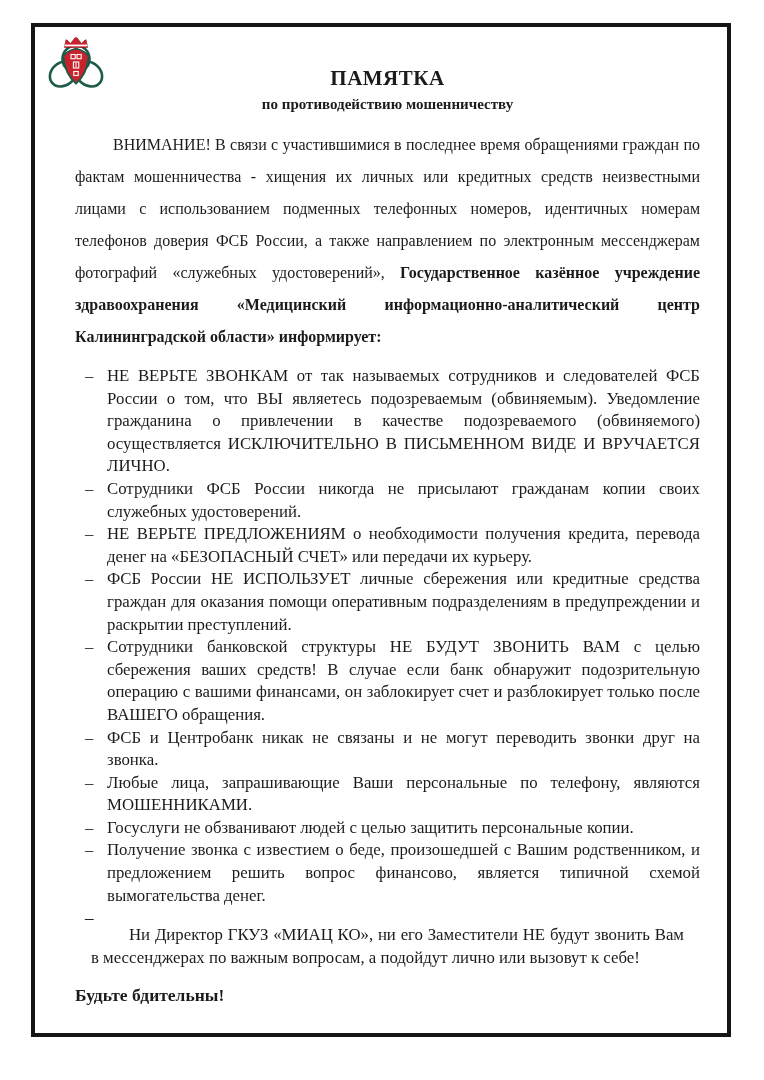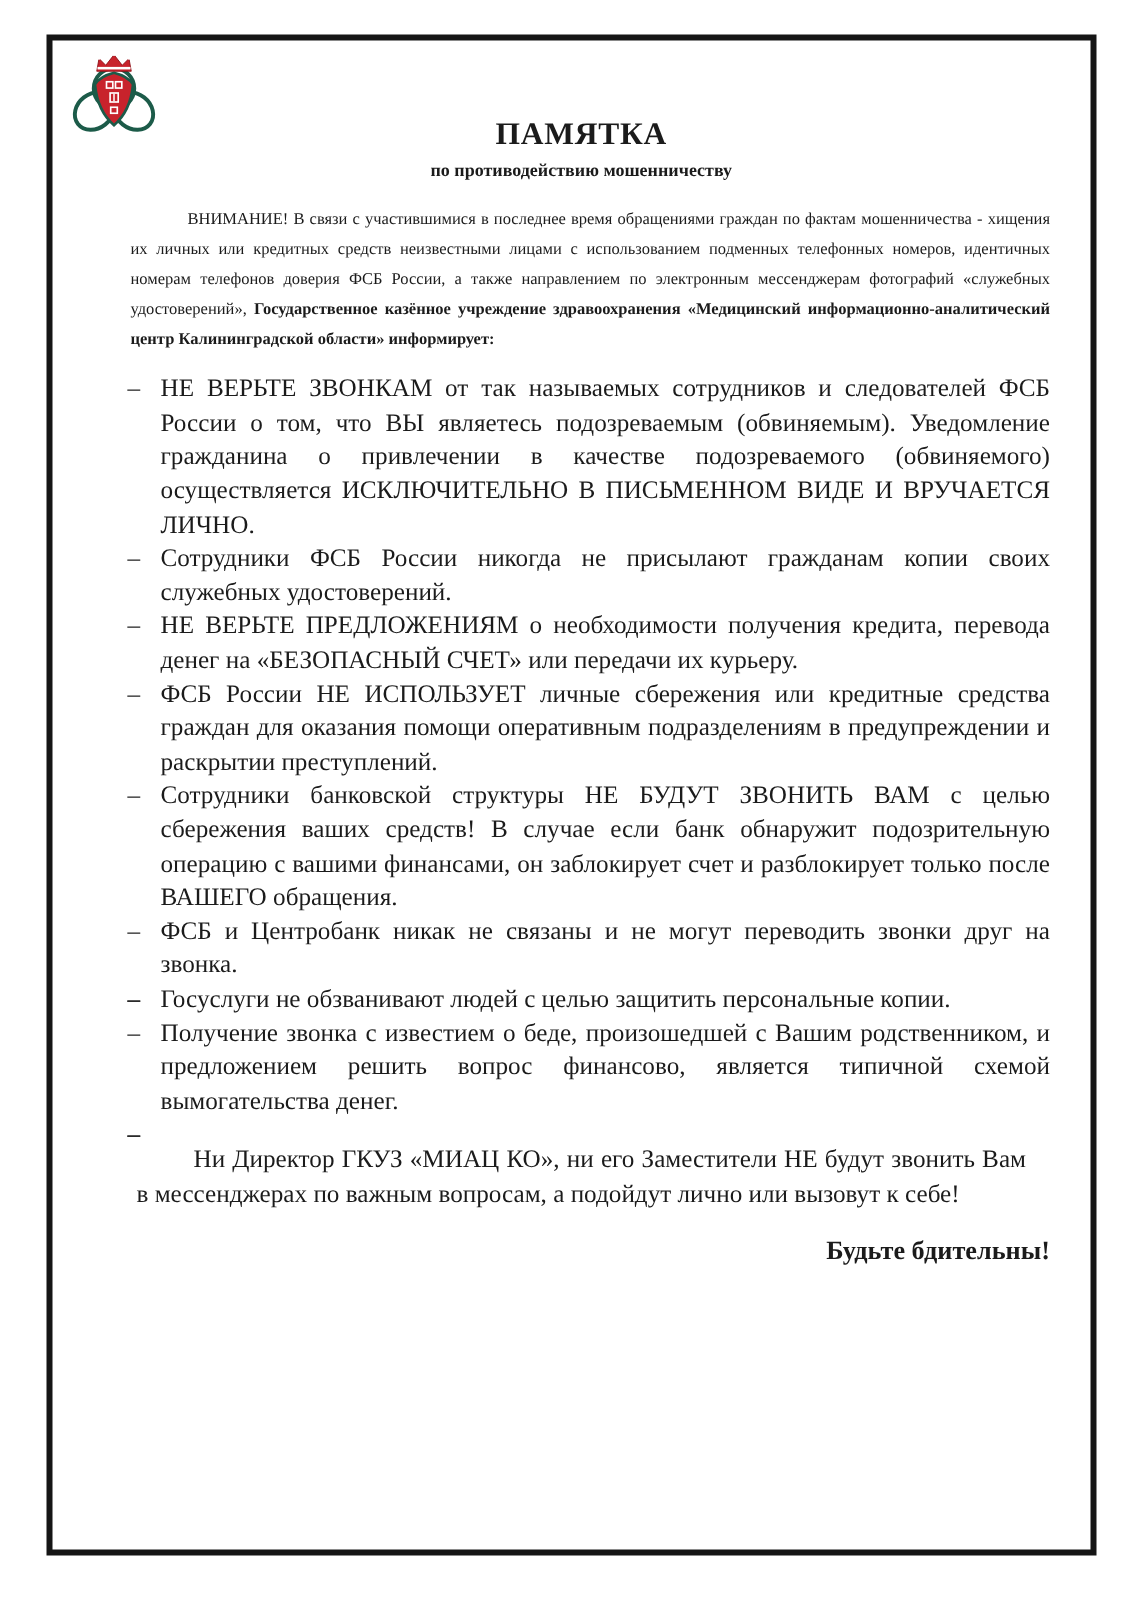--- a/index.html
+++ b/index.html
@@ -27,38 +27,38 @@
     background: #ffffff;
   }
   .logo {
     position: absolute;
     left: 46px;
     top: 34px;
     width: 60px;
     height: 64px;
   }
   .header {
-    margin-top: 49px;
+    margin-top: 38px;
     text-align: center;
     line-height: 1.25;
   }
   .title {
     font-size: 21px;
     font-weight: bold;
     letter-spacing: 0.5px;
   }
   .subtitle {
-    font-size: 12px;
+    font-size: 15px;
     font-weight: bold;
     margin-top: 4px;
   }
   .intro {
-    margin: 15px 0 0 12px;
-    font-size: 11px;
-    line-height: 20px;
+    margin: 15px 0 0 0;
+    font-size: 16px;
+    line-height: 32px;
     text-align: justify;
     text-indent: 38px;
   }
   .intro .bold { font-weight: bold; }
   ul.points {
     list-style: none;
     margin: 12px 0 0 0;
     padding: 0;
     font-size: 16.8px;
     line-height: 22.6px;
@@ -75,21 +75,21 @@
   }
   .closing {
     margin: 16px;
     font-size: 16.8px;
     line-height: 23px;
     text-align: justify;
     text-indent: 38px;
   }
   .footer {
     margin-top: 9px;
-    text-align: right;
+    text-align: left;
     font-size: 17.5px;
     font-weight: bold;
   }
 </style>
 </head>
 <body>
 
 <div class="frame">
 
   <div class="header">
@@ -99,21 +99,21 @@
 
   <p class="intro"><span>ВНИМАНИЕ! В связи с участившимися в последнее время обращениями граждан по фактам мошенничества - хищения их личных или кредитных средств неизвестными лицами с использованием подменных телефонных номеров, идентичных номерам телефонов доверия ФСБ России, а также направлением по электронным мессенджерам фотографий «служебных удостоверений», </span><span class="bold">Государственное казённое учреждение здравоохранения «Медицинский информационно-аналитический центр Калининградской области» информирует:</span></p>
 
   <ul class="points">
     <li><span class="marker">–</span><span>НЕ ВЕРЬТЕ ЗВОНКАМ от так называемых сотрудников и следователей ФСБ России о том, что ВЫ являетесь подозреваемым (обвиняемым). Уведомление гражданина о привлечении в качестве подозреваемого (обвиняемого) осуществляется ИСКЛЮЧИТЕЛЬНО В ПИСЬМЕННОМ ВИДЕ И ВРУЧАЕТСЯ ЛИЧНО.</span></li>
     <li><span class="marker">–</span><span>Сотрудники ФСБ России никогда не присылают гражданам копии своих служебных удостоверений.</span></li>
     <li><span class="marker">–</span><span>НЕ ВЕРЬТЕ ПРЕДЛОЖЕНИЯМ о необходимости получения кредита, перевода денег на «БЕЗОПАСНЫЙ СЧЕТ» или передачи их курьеру.</span></li>
     <li><span class="marker">–</span><span>ФСБ России НЕ ИСПОЛЬЗУЕТ личные сбережения или кредитные средства граждан для оказания помощи оперативным подразделениям в предупреждении и раскрытии преступлений.</span></li>
     <li><span class="marker">–</span><span>Сотрудники банковской структуры НЕ БУДУТ ЗВОНИТЬ ВАМ с целью сбережения ваших средств! В случае если банк обнаружит подозрительную операцию с вашими финансами, он заблокирует счет и разблокирует только после ВАШЕГО обращения.</span></li>
     <li><span class="marker">–</span><span>ФСБ и Центробанк никак не связаны и не могут переводить звонки друг на звонка.</span></li>
-    <li><span class="marker">–</span></li>
+    <li><span class="marker">–</span><span>Любые лица, запрашивающие Ваши персональные по телефону, являются МОШЕННИКАМИ.</span></li>
     <li><span class="marker">–</span><span>Госуслуги не обзванивают людей с целью защитить персональные копии.</span></li>
     <li><span class="marker">–</span><span>Получение звонка с известием о беде, произошедшей с Вашим родственником, и предложением решить вопрос финансово, является типичной схемой вымогательства денег.</span></li>
     <li><span class="marker">–</span></li>
     <li><span class="marker">–</span></li>
   </ul>
 
   <p class="closing">Ни Директор ГКУЗ «МИАЦ КО», ни его Заместители НЕ будут звонить Вам в мессенджерах по важным вопросам, а подойдут лично или вызовут к себе!</p>
 
   <div class="footer">Будьте бдительны!</div>
 

